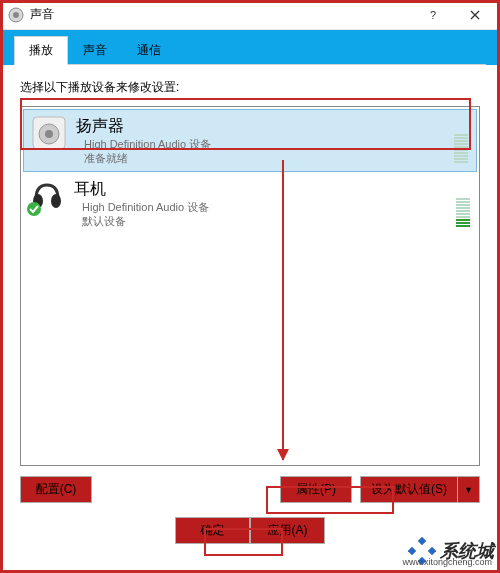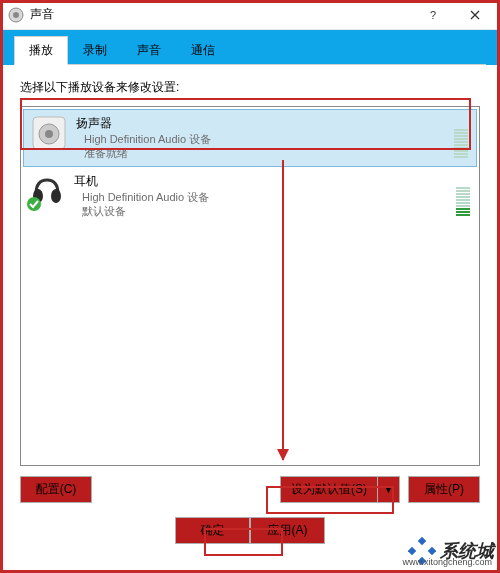--- a/index.html
+++ b/index.html
@@ -21,21 +21,21 @@
 
   .content { padding: 14px 20px 0 20px; }
   .instr { font-size: 12px; color: #000; margin-bottom: 10px; }
 
   .list-box { border: 1px solid #888; height: 360px; background: #fff; padding: 1px; overflow: auto; position: relative; }
 
   .dev { display: flex; align-items: flex-start; padding: 6px 8px; position: relative; }
   .dev.selected { background: #cfe8f6; border: 1px solid #7fb8da; margin: 1px; }
   .dev .dev-icon { width: 34px; height: 34px; margin-right: 10px; position: relative; flex-shrink: 0; }
   .dev .info { flex: 1; line-height: 1.3; }
-  .dev .name { font-size: 12px; color: #000; }
+  .dev .name { font-size: 16px; color: #000; }
   .dev .desc, .dev .status { font-size: 11px; color: #6d6d6d; padding-left: 8px; }
   .dev .level { width: 14px; display: flex; flex-direction: column; justify-content: flex-end; gap: 1px; margin-left: 6px; align-self: stretch; padding: 2px 0; }
   .dev .level .bar { height: 2px; background: #b8d8c8; }
   .dev .level.active .bar:nth-last-child(-n+3) { background: #2e9a3a; }
 
   .redbox-dev1 { position: absolute; border: 2px solid #c62828; left: 20px; top: 98px; width: 451px; height: 52px; pointer-events: none; z-index: 40; }
 
   .arrow { position: absolute; left: 282px; top: 160px; height: 300px; width: 2px; background: #c62828; z-index: 41; }
   .arrow::after { content: ""; position: absolute; bottom: -1px; left: -5px; border-left: 6px solid transparent; border-right: 6px solid transparent; border-top: 12px solid #c62828; }
 
@@ -79,21 +79,20 @@
   <div class="ctrl">
     <svg viewBox="0 0 10 10">
         <line x1="1" y1="1" x2="9" y2="9" stroke="#333" stroke-width="1.2"></line>
         <line x1="9" y1="1" x2="1" y2="9" stroke="#333" stroke-width="1.2"></line>
       </svg>
   </div>
 </div>
 
 <div class="tabs">
   <div class="tab active"><span>播放</span></div>
-  <div class="tab"><span>录制</span></div>
   <div class="tab"><span>声音</span></div>
   <div class="tab"><span>通信</span></div>
 </div>
 
 <div class="content">
   <div class="instr">选择以下播放设备来修改设置:</div>
 
   <div class="list-box">
 
     <div class="dev selected">
@@ -155,25 +154,25 @@
           <div class="bar"></div>
       </div>
     </div>
 
   </div>
 </div>
 
 <div class="btn-row">
   <div class="btn"><span>配置(C)</span></div>
   <div class="spacer"></div>
+  <div class="btn"><span>属性(P)</span></div>
   <div class="btn split">
     <span class="main">设为默认值(S)</span>
     <span class="drop">▼</span>
   </div>
-  <div class="btn"><span>属性(P)</span></div>
 </div>
 
 <div class="dlg-btns">
   <div class="btn" style="min-width:75px"><span>确定</span></div>
   <div class="btn" style="min-width:75px"><span>应用(A)</span></div>
 </div>
 
 <div class="redbox-dev1"></div>
 <div class="arrow"></div>
 <div class="redbox-default"></div>

